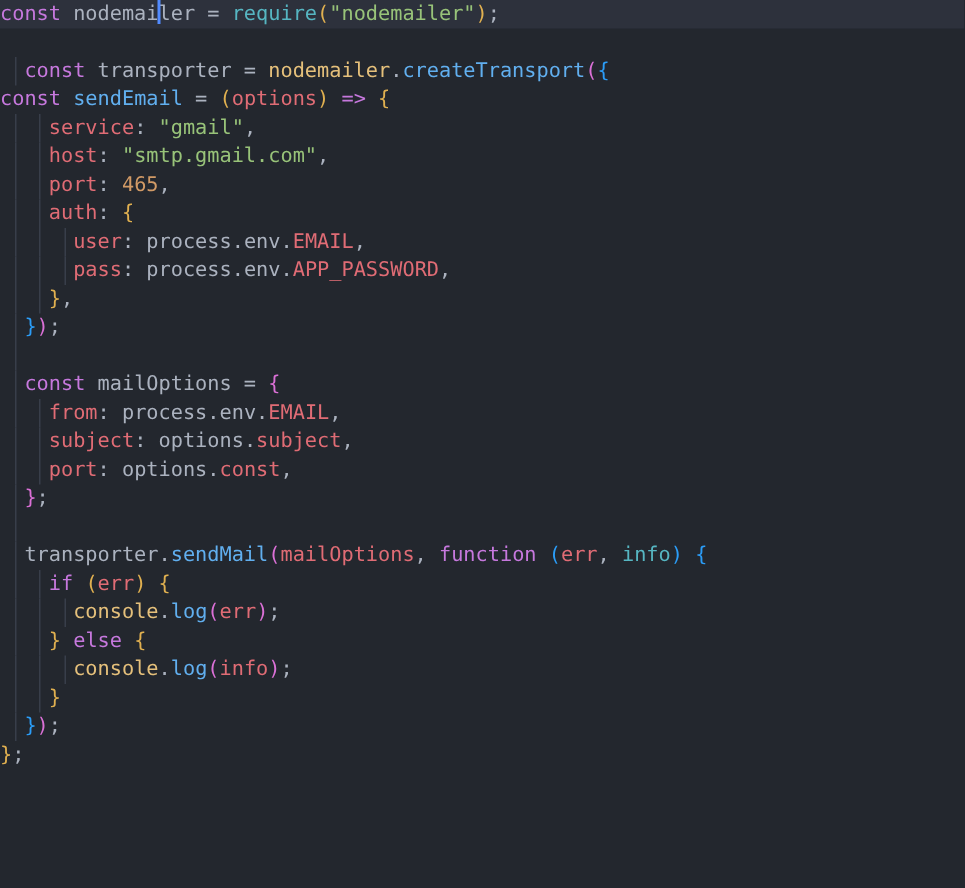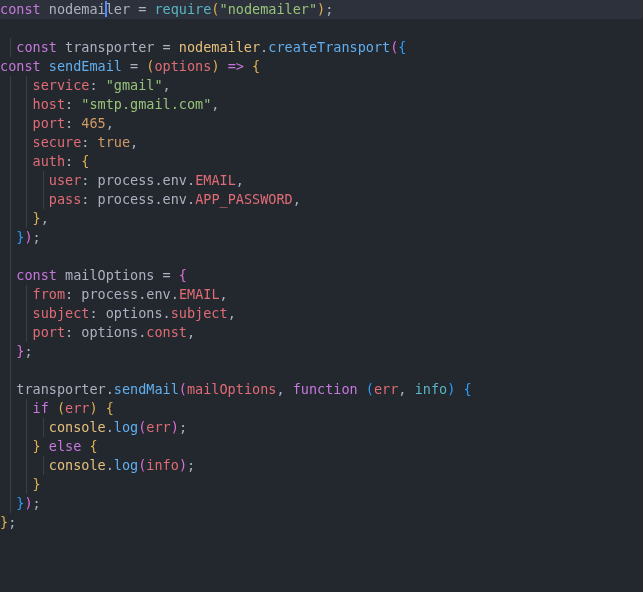--- a/index.html
+++ b/index.html
@@ -38,21 +38,20 @@
 <body>
 
 <div class="editor">
     <div class="line hl"><span class="tok kw">const</span><span class="tok fg"> nodemai</span><span class="cursor"></span><span class="tok fg">ler</span><span class="tok fg"> = </span><span class="tok cyan">require</span><span class="tok b1">(</span><span class="tok str">"nodemailer"</span><span class="tok b1">)</span><span class="tok fg">;</span></div>
     <div class="line"></div>
     <div class="line"><span class="guide" style="left: calc(0ch + 10px);"></span><span class="tok fg">  </span><span class="tok kw">const</span><span class="tok fg"> transporter = </span><span class="tok sup">nodemailer</span><span class="tok fg">.</span><span class="tok fn">createTransport</span><span class="tok b2">(</span><span class="tok b3">{</span></div>
     <div class="line"><span class="tok kw">const</span><span class="tok fg"> </span><span class="tok fn">sendEmail</span><span class="tok fg"> = </span><span class="tok b1">(</span><span class="tok prop">options</span><span class="tok b1">)</span><span class="tok fg"> </span><span class="tok kw">=&gt;</span><span class="tok fg"> </span><span class="tok b1">{</span></div>
     <div class="line"><span class="guide" style="left: calc(0ch + 10px);"></span><span class="guide" style="left: calc(2ch + 10px);"></span><span class="tok fg">    </span><span class="tok prop">service</span><span class="tok fg">: </span><span class="tok str">"gmail"</span><span class="tok fg">,</span></div>
     <div class="line"><span class="guide" style="left: calc(0ch + 10px);"></span><span class="guide" style="left: calc(2ch + 10px);"></span><span class="tok fg">    </span><span class="tok prop">host</span><span class="tok fg">: </span><span class="tok str">"smtp.gmail.com"</span><span class="tok fg">,</span></div>
     <div class="line"><span class="guide" style="left: calc(0ch + 10px);"></span><span class="guide" style="left: calc(2ch + 10px);"></span><span class="tok fg">    </span><span class="tok prop">port</span><span class="tok fg">: </span><span class="tok num">465</span><span class="tok fg">,</span></div>
-    <div class="line"><span class="guide" style="left: calc(0ch + 10px);"></span><span class="guide" style="left: calc(2ch + 10px);"></span><span class="tok fg">    </span><span class="tok prop">secure</span><span class="tok fg">: </span><span class="tok num">true</span><span class="tok fg">,</span></div>
     <div class="line"><span class="guide" style="left: calc(0ch + 10px);"></span><span class="guide" style="left: calc(2ch + 10px);"></span><span class="tok fg">    </span><span class="tok prop">auth</span><span class="tok fg">: </span><span class="tok b1">{</span></div>
     <div class="line"><span class="guide" style="left: calc(0ch + 10px);"></span><span class="guide" style="left: calc(2ch + 10px);"></span><span class="guide" style="left: calc(4ch + 10px);"></span><span class="tok fg">      </span><span class="tok prop">user</span><span class="tok fg">: </span><span class="tok fg">process</span><span class="tok fg">.</span><span class="tok fg">env</span><span class="tok fg">.</span><span class="tok prop">EMAIL</span><span class="tok fg">,</span></div>
     <div class="line"><span class="guide" style="left: calc(0ch + 10px);"></span><span class="guide" style="left: calc(2ch + 10px);"></span><span class="guide" style="left: calc(4ch + 10px);"></span><span class="tok fg">      </span><span class="tok prop">pass</span><span class="tok fg">: </span><span class="tok fg">process</span><span class="tok fg">.</span><span class="tok fg">env</span><span class="tok fg">.</span><span class="tok prop">APP_PASSWORD</span><span class="tok fg">,</span></div>
     <div class="line"><span class="guide" style="left: calc(0ch + 10px);"></span><span class="guide" style="left: calc(2ch + 10px);"></span><span class="tok fg">    </span><span class="tok b1">}</span><span class="tok fg">,</span></div>
     <div class="line"><span class="guide" style="left: calc(0ch + 10px);"></span><span class="tok fg">  </span><span class="tok b3">}</span><span class="tok b2">)</span><span class="tok fg">;</span></div>
     <div class="line"><span class="guide" style="left: calc(0ch + 10px);"></span></div>
     <div class="line"><span class="guide" style="left: calc(0ch + 10px);"></span><span class="tok fg">  </span><span class="tok kw">const</span><span class="tok fg"> mailOptions = </span><span class="tok b2">{</span></div>
     <div class="line"><span class="guide" style="left: calc(0ch + 10px);"></span><span class="guide" style="left: calc(2ch + 10px);"></span><span class="tok fg">    </span><span class="tok prop">from</span><span class="tok fg">: </span><span class="tok fg">process</span><span class="tok fg">.</span><span class="tok fg">env</span><span class="tok fg">.</span><span class="tok prop">EMAIL</span><span class="tok fg">,</span></div>
     <div class="line"><span class="guide" style="left: calc(0ch + 10px);"></span><span class="guide" style="left: calc(2ch + 10px);"></span><span class="tok fg">    </span><span class="tok prop">subject</span><span class="tok fg">: </span><span class="tok fg">options</span><span class="tok fg">.</span><span class="tok prop">subject</span><span class="tok fg">,</span></div>
     <div class="line"><span class="guide" style="left: calc(0ch + 10px);"></span><span class="guide" style="left: calc(2ch + 10px);"></span><span class="tok fg">    </span><span class="tok prop">port</span><span class="tok fg">: </span><span class="tok fg">options</span><span class="tok fg">.</span><span class="tok prop">const</span><span class="tok fg">,</span></div>

